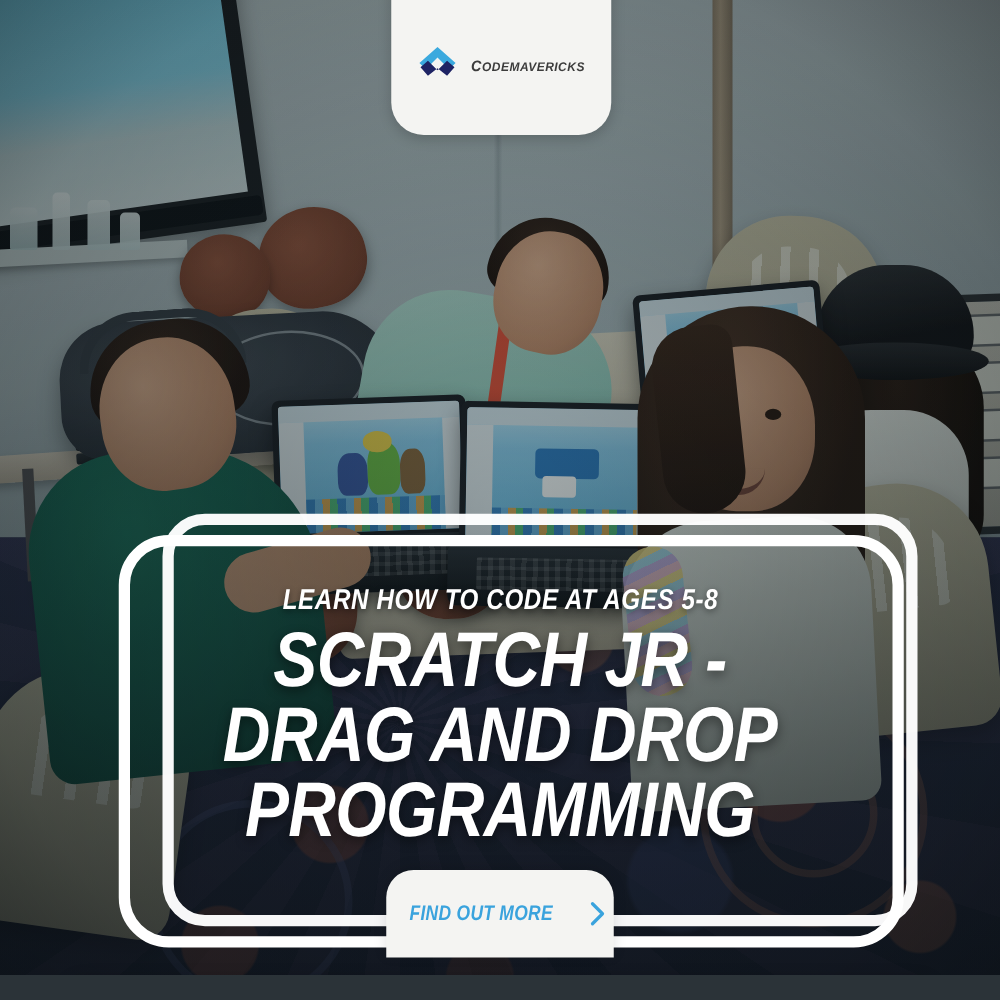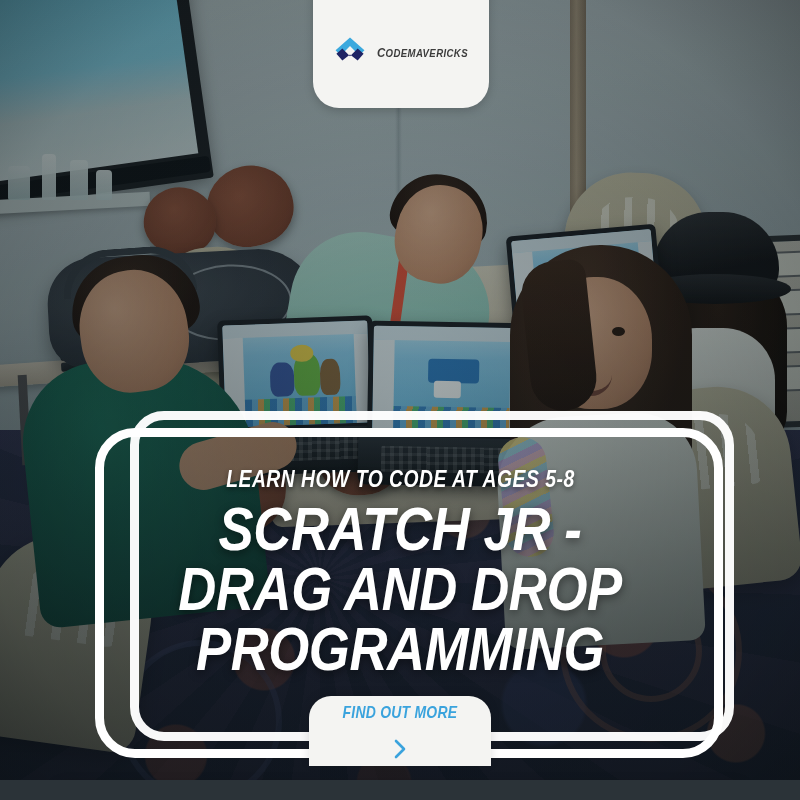--- a/index.html
+++ b/index.html
@@ -505,21 +505,20 @@
     width: 182px; height: 70px;
     background: #f4f4f2;
     border-radius: 22px 22px 0 0;
     display: flex;
     align-items: center;
     justify-content: center;
     gap: 16px;
     z-index: 28;
     box-shadow: 0 -2px 10px rgba(0,0,0,.12);
     cursor: pointer;
-    flex-direction: column;
   }
   .cta-label {
     color: #3aa3dd;
     font-family: "Liberation Sans", sans-serif;
     font-weight: 700;
     font-size: 17px;
     letter-spacing: .3px;
     transform: scaleX(.82);
     text-transform: uppercase;
     white-space: nowrap;

